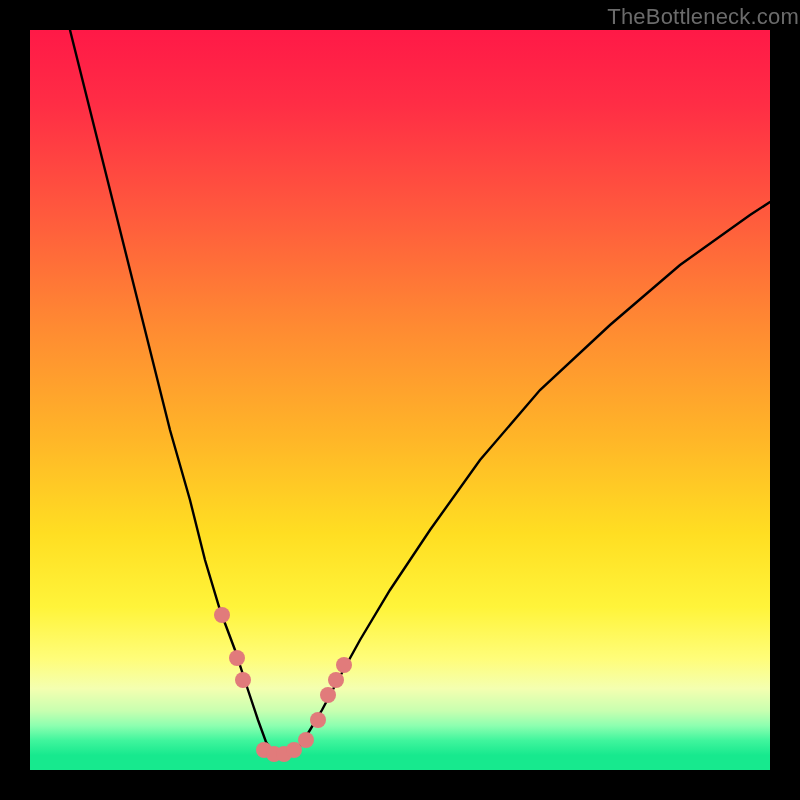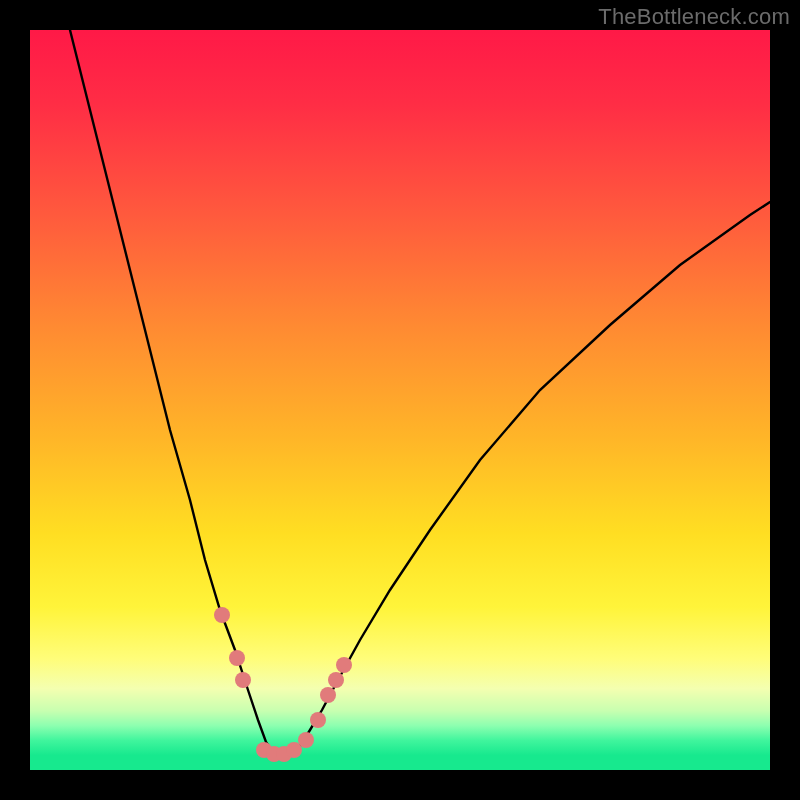--- a/index.html
+++ b/index.html
@@ -40,21 +40,21 @@
       #c8ffb0 92%,
       #8dffb0 94%,
       #40f59d 96%,
       #17e98e 98%,
       #17e98e 100%
     );
   }
   .watermark {
     position: absolute;
     top: 4px;
-    right: 10px;
+    right: 1px;
     color: #6b6b6b;
     font-size: 22px;
     font-weight: 500;
     letter-spacing: 0.2px;
     user-select: none;
   }
   svg.curve {
     position: absolute;
     left: 0;
     top: 0;

